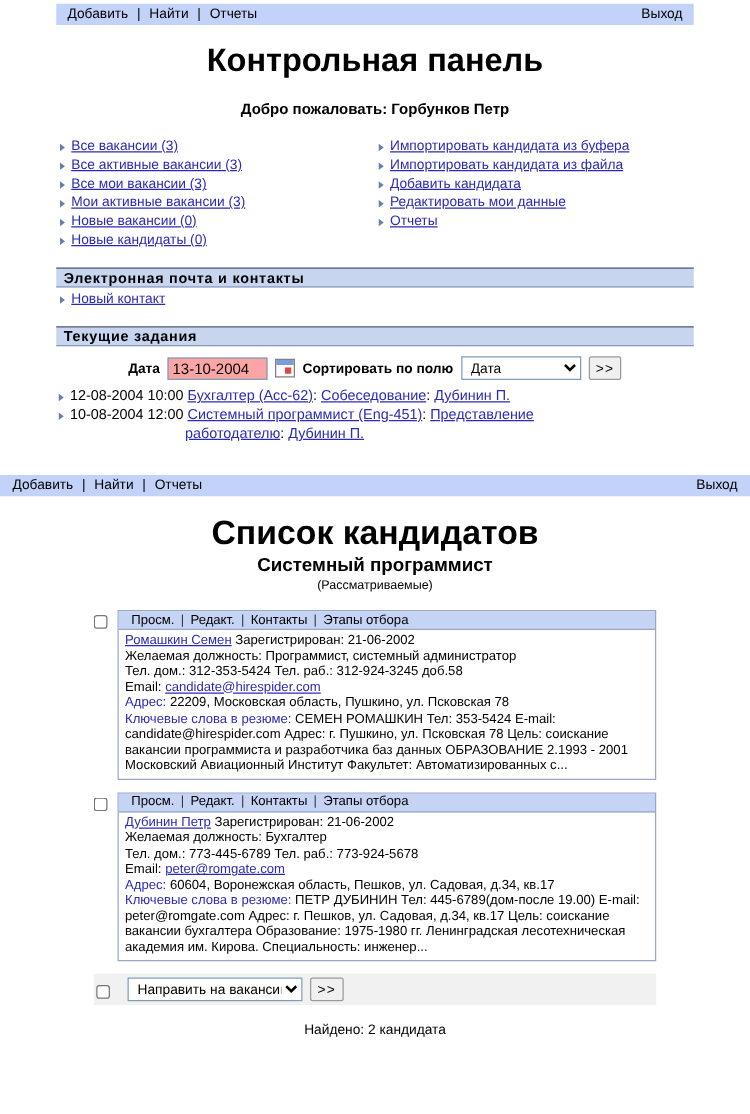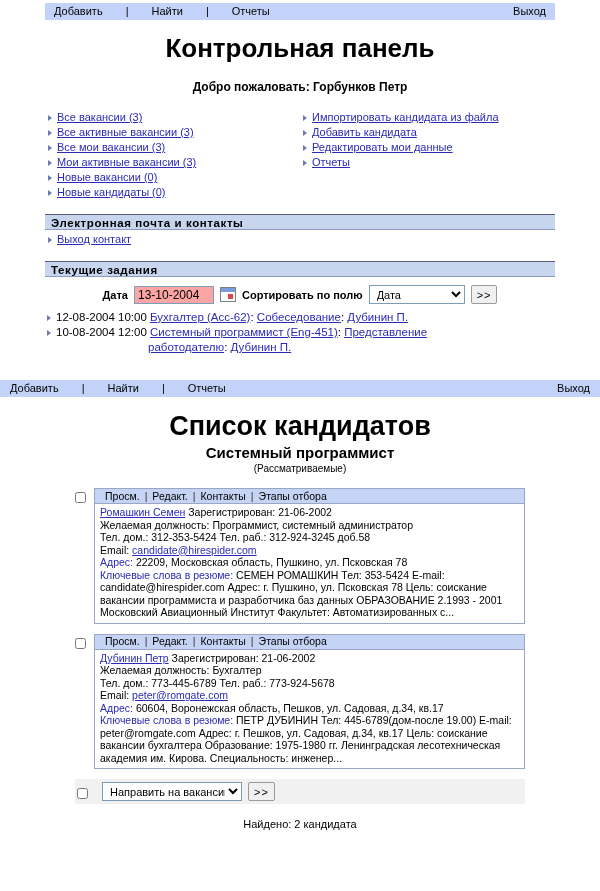--- a/index.html
+++ b/index.html
@@ -20,21 +20,21 @@
     background:#c3d2f8;
     height:17px;
     line-height:17px;
     font-size:11px;
     display:flex;
     align-items:center;
     padding:0 8px;
   }
   .navbar.inset { margin:3px 45px 0 45px; padding:0 9px; }
   .navbar.full  { margin:0; padding:0 10px; }
-  .nav-left { display:flex; align-items:center; gap:16px; }
+  .nav-left { display:flex; align-items:center; gap:0px; }
   .nav-link { color:#000; text-decoration:none; cursor:pointer; white-space:nowrap; }
   .nav-sep { color:#000; padding:0 7px; }
   .nav-right { margin-left:auto; }
 
   
   .page1 { padding:0; }
   .h1 {
     text-align:center;
     font-size:26px;
     font-weight:bold;
@@ -256,37 +256,38 @@
             <li><a>Все вакансии (3)</a></li>
             <li><a>Все активные вакансии (3)</a></li>
             <li><a>Все мои вакансии (3)</a></li>
             <li><a>Мои активные вакансии (3)</a></li>
             <li><a>Новые вакансии (0)</a></li>
             <li><a>Новые кандидаты (0)</a></li>
           </ul>
         </div>
         <div class="col">
           <ul class="linklist">
+            <li><a>Импортировать кандидата из буфера</a></li>
             <li><a>Импортировать кандидата из файла</a></li>
             <li><a>Добавить кандидата</a></li>
             <li><a>Редактировать мои данные</a></li>
             <li><a>Отчеты</a></li>
           </ul>
         </div>
       </div>
     </div>
   </div>
 
   <div class="panel">
     <div class="panel-hdr">Электронная почта и контакты</div>
     <div class="panel-body">
       <div class="cols">
         <div class="col">
           <ul class="linklist">
-            <li><a>Выход контакт</a></li>
+            <li><a>Новый контакт</a></li>
           </ul>
         </div>
       </div>
     </div>
   </div>
 
   <div class="panel">
     <div class="panel-hdr">Текущие задания</div>
     <div class="panel-body">
 

